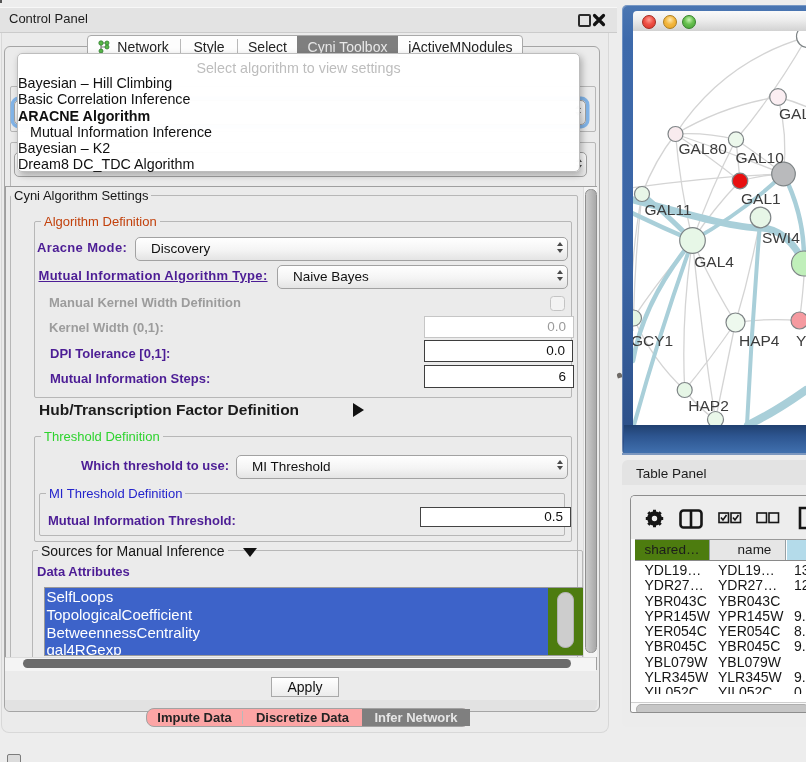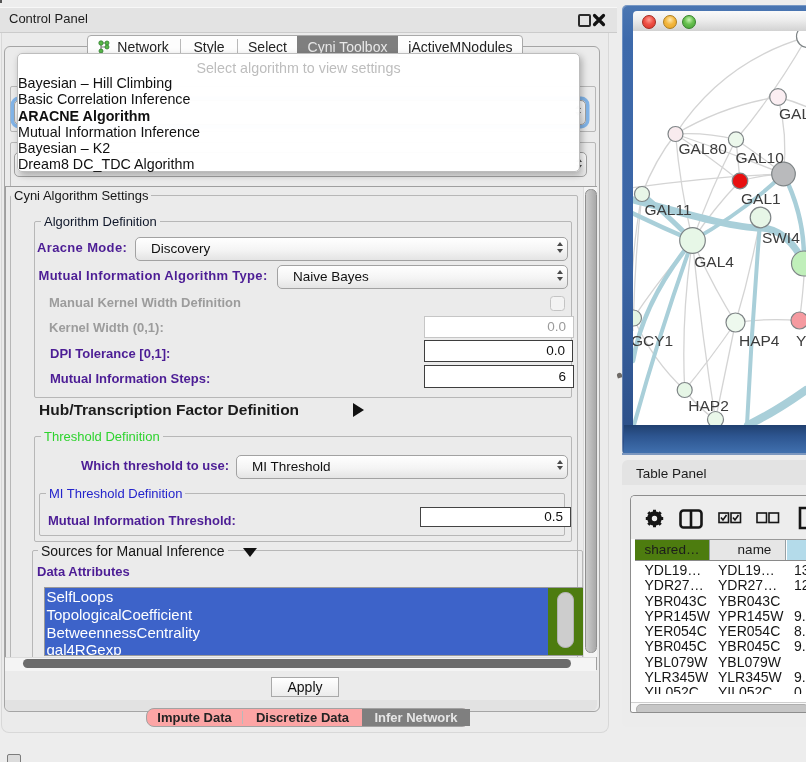--- a/index.html
+++ b/index.html
@@ -72,31 +72,31 @@
 
 <div class="abs" style="left:5px;top:186px;width:592px;height:484px;border:1px solid #9f9f9f;background:#ebebeb;box-sizing:border-box;"></div>
 
 <div class="abs" style="left:8px;top:186px;width:575px;height:471px;overflow:hidden;">
 <div class="abs" style="left:0;top:0;width:575px;height:471px;">
 
   <div class="grp" style="left:2px;top:9px;width:566px;height:640px;"></div>
   <div class="gtitle" style="left:3px;top:2px;color:#161616;">Cyni Algorithm Settings</div>
 
   <div class="grp" style="left:26px;top:35px;width:536px;height:175px;"></div>
-  <div class="gtitle" style="left:33px;top:28px;color:#0f172a;">Algorithm Definition</div>
+  <div class="gtitle" style="left:33px;top:28px;color:#c2410c;">Algorithm Definition</div>
 
   <div class="lab abs" style="left:29px;top:54px;letter-spacing:0.35px;">Aracne Mode:</div>
   <div class="combo" style="left:127px;top:51px;width:431px;height:22px;">
         <div class="ct">Discovery</div>
         <div class="arr" style="top:4px;">
           <div class="up"></div>
           <div class="dn"></div>
         </div>
       </div>
-  <div class="lab abs" style="left:30.5px;top:82px;letter-spacing:0.3px;">Mutual Information Algorithm Type:</div>
+  <div class="lab abs" style="left:30.5px;top:82px;letter-spacing:0.3px;text-decoration:underline;">Mutual Information Algorithm Type:</div>
   <div class="combo" style="left:269px;top:79px;width:289px;height:22px;">
         <div class="ct">Naive Bayes</div>
         <div class="arr" style="top:4px;">
           <div class="up"></div>
           <div class="dn"></div>
         </div>
       </div>
 
   <div class="glab abs" style="left:41px;top:109px;">Manual Kernel Width Definition</div>
   <div class="abs" style="left:542px;top:110px;width:13px;height:13px;border:1px solid #c4c4c4;border-radius:3.5px;background:#f3f3f3;"></div>
@@ -160,21 +160,21 @@
   <div class="abs" style="left:95px;top:2px;width:1px;height:13px;background:#b9b9b9;"></div>
   <div class="tab" style="left:96px;width:119px;height:17px;line-height:17px;font-weight:bold;font-size:13px;">Discretize Data</div>
   <div class="tab" style="left:215px;width:108px;height:17px;line-height:17px;font-weight:bold;font-size:13px;background:#7f7f7f;color:#e6e6e6;">Infer Network</div>
 </div>
 
 <div class="abs" style="left:17px;top:53px;width:561px;height:117px;background:rgba(255,255,255,0.98);border:1px solid #bdbdbd;border-radius:5px;box-shadow:2px 3px 7px rgba(0,0,0,0.28);">
   <div class="abs" style="left:0;top:6px;width:100%;text-align:center;font-size:14.3px;color:#bdbdbd;">Select algorithm to view settings</div>
   <div class="pitem" style="top:20.5px;">Bayesian – Hill Climbing</div>
   <div class="pitem" style="top:37px;">Basic Correlation Inference</div>
   <div class="pitem b" style="top:53.5px;">ARACNE Algorithm</div>
-  <div class="pitem" style="top:70px;">Mutual Information Inference</div>
+  <div class="pitem" style="top:70px;padding-left:12px;">Mutual Information Inference</div>
   <div class="pitem" style="top:86px;">Bayesian – K2</div>
   <div class="pitem" style="top:102px;">Dream8 DC_TDC Algorithm</div>
 </div>
 
 <div class="abs" style="left:7px;top:754px;width:12px;height:10px;border:1.5px solid #7c7c7c;border-radius:2px;background:#dcdcdc;"></div>
 
 <div class="abs" style="left:617px;top:373px;width:4.5px;height:5px;background:#6e6a66;border-radius:3px 3px 0 0;transform:rotate(-20deg);"></div>
 
 <div class="abs" style="left:622px;top:5px;width:184px;height:450px;border-radius:5px 0 0 5px;background:linear-gradient(180deg,#4a76b2 0%,#3e6aab 8%,#3a64a4 60%,#2c4f88 97%,#406aa0 100%);box-shadow:inset 1px 1px 0 rgba(255,255,255,0.25);">
   <div class="abs" style="left:11px;top:6px;right:0;height:20px;background:linear-gradient(180deg,#fafafa 0%,#ededed 45%,#d2d2d2 100%);border-bottom:1px solid #8e8e8e;border-radius:4px 0 0 0;">

